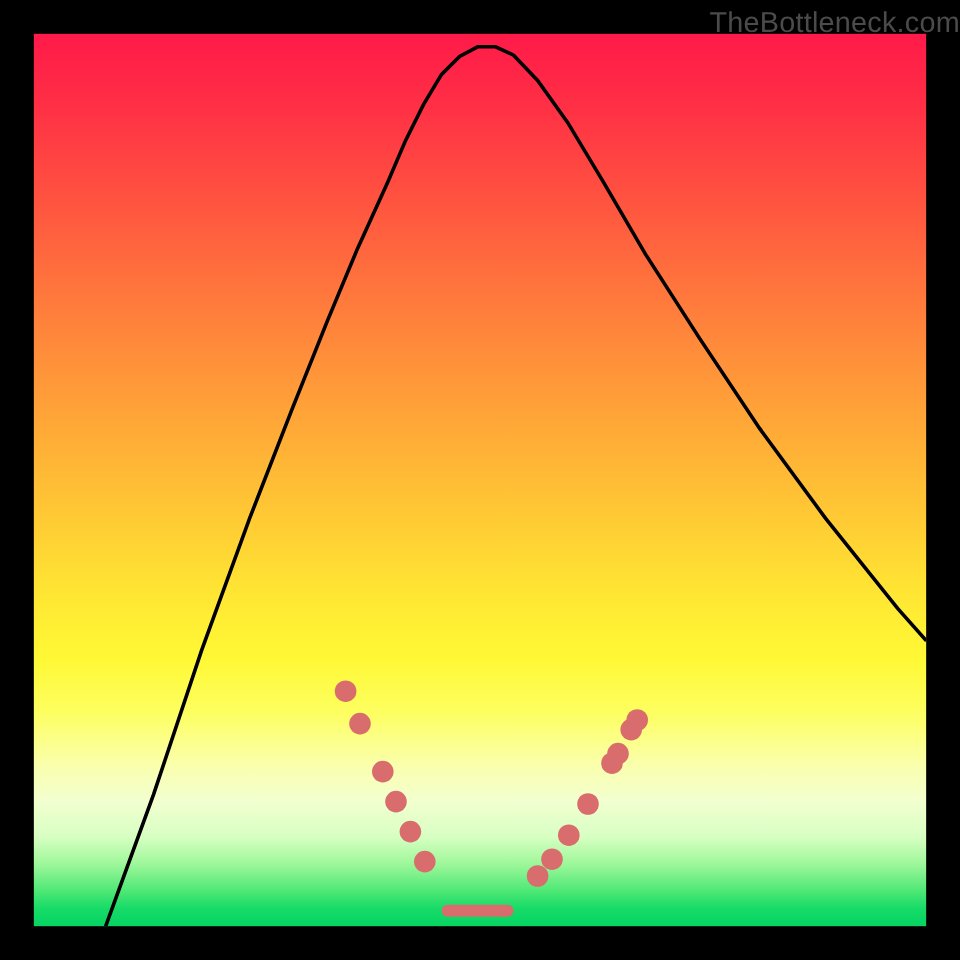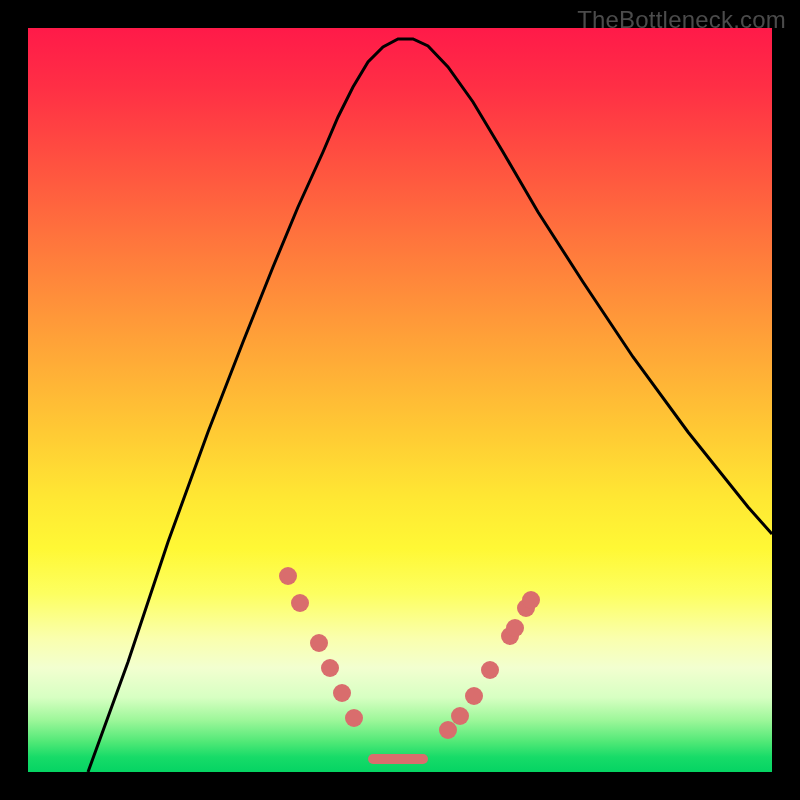--- a/index.html
+++ b/index.html
@@ -13,21 +13,21 @@
   }
   .frame {
     position: relative;
     width: 800px;
     height: 800px;
     background: #000;
   }
   .watermark {
     position: absolute;
     top: 6px;
-    right: 14px;
+    right: 0;
     color: #4b4b4b;
     font-size: 24px;
     font-weight: 500;
     letter-spacing: 0.2px;
     z-index: 50;
     user-select: none;
   }
   .plot-area {
     position: absolute;
     left: 28px;

